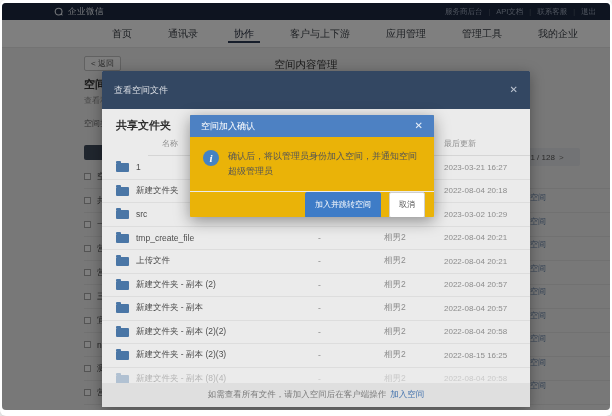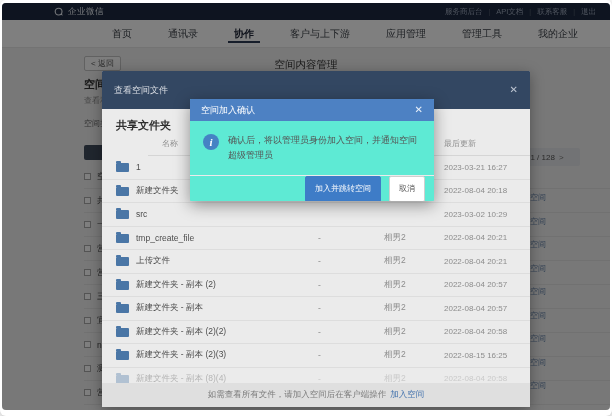--- a/index.html
+++ b/index.html
@@ -14,21 +14,21 @@
   .brand{display:flex;align-items:center;gap:4px;color:#e7ebf2;font-size:8.5px;letter-spacing:.5px;}
   .brand svg{display:block;}
   .toplinks{display:flex;align-items:center;gap:6px;}
   .toplink{color:#9aa4b8;font-size:7.5px;cursor:pointer;}
   .sep{color:rgba(255,255,255,.22);font-size:7px;}
 
   
   .navbar{position:absolute;left:0;top:17px;right:0;height:28px;background:#ffffff;border-bottom:1px solid #e6e6e6;
           display:flex;align-items:stretch;justify-content:space-around;padding:0 14px 0 92px;z-index:1;}
   .nav-item{display:flex;align-items:center;font-size:10px;color:#3d4249;cursor:pointer;position:relative;padding:0 2px;}
-  .nav-item.active{color:#22293a;font-weight:bold;text-align:center;}
+  .nav-item.active{color:#22293a;font-weight:normal;text-align:center;}
   .nav-item.active::after{content:"";position:absolute;left:-4px;right:-4px;bottom:4px;height:2px;background:#2c3a55;}
 
   
   .page{position:absolute;left:0;top:45px;right:0;bottom:0;background:#f1f1f1;z-index:1;}
   .back-btn{position:absolute;left:82px;top:8px;font-size:8px;color:#555;border:1px solid #c2c2c2;
             border-radius:2px;padding:1px 6px;background:#fbfbfb;cursor:pointer;}
   .page-title{position:absolute;left:0;right:0;top:10px;text-align:center;font-size:10.5px;color:#333;}
   .sec-title{position:absolute;left:82px;top:29px;font-size:11px;font-weight:bold;color:#333;white-space:nowrap;}
   .sec-desc{position:absolute;left:82px;top:47px;font-size:8px;color:#888;white-space:nowrap;}
   .type-row{position:absolute;left:82px;top:70px;display:flex;align-items:center;gap:5px;font-size:8px;color:#666;white-space:nowrap;}
@@ -64,21 +64,21 @@
   .file-row.faded{opacity:.35;}
   .fname-text{white-space:nowrap;overflow:hidden;text-overflow:ellipsis;}
   .folder{width:13px;height:9px;background:#5180b5;border-radius:1px;position:relative;flex:none;margin-top:1px;}
   .folder::before{content:"";position:absolute;top:-2px;left:0;width:5px;height:2px;background:#5180b5;border-radius:1px 1px 0 0;}
   .fd-footer{position:absolute;left:0;right:0;bottom:0;height:24px;background:#f2f2f2;
              display:flex;align-items:center;justify-content:center;gap:4px;font-size:8.5px;color:#888;}
   .fd-footer-link{color:#4a7dbd;cursor:pointer;}
   .fd-dim{position:absolute;inset:0;background:rgba(0,0,0,.08);pointer-events:none;}
 
   
-  .confirm-dialog{position:absolute;left:188px;top:96px;width:244px;height:102px;background:#5eead4;z-index:8;
+  .confirm-dialog{position:absolute;left:188px;top:112px;width:244px;height:102px;background:#eab308;z-index:8;
                   box-shadow:0 4px 16px rgba(0,0,0,.4);border-radius:1px;overflow:hidden;}
   .cd-header{height:22px;background:#4d81c3;display:flex;align-items:center;justify-content:space-between;padding:0 11px;}
   .cd-title{color:#fff;font-size:9px;}
   .cd-close{color:#e8f0fa;font-size:10px;cursor:pointer;line-height:1;}
   .cd-body{position:relative;height:54px;padding:12px 14px 0 38px;}
   .info-icon{position:absolute;left:13px;top:13px;width:16px;height:16px;border-radius:50%;background:#4583c4;
              color:#fff;font-size:11px;font-style:italic;font-family:"Liberation Serif","DejaVu Serif",serif;
              display:flex;align-items:center;justify-content:center;font-weight:bold;}
   .cd-msg{font-size:9px;color:#555;line-height:14.5px;}
   .cd-footer{height:26px;border-top:1px solid #ebebeb;display:flex;align-items:center;justify-content:flex-end;gap:8px;padding:0 9px;}

